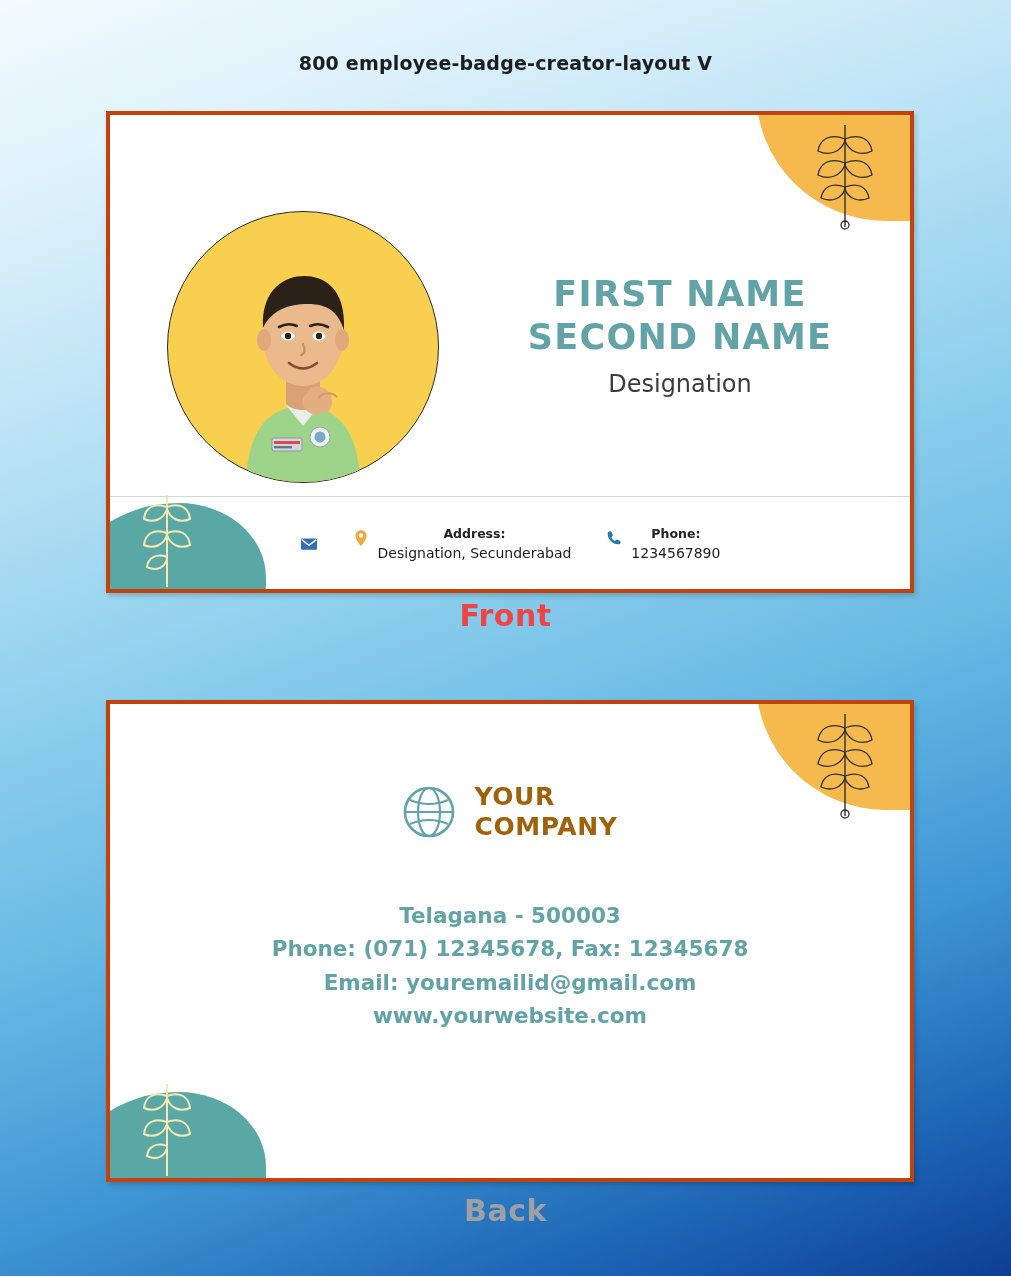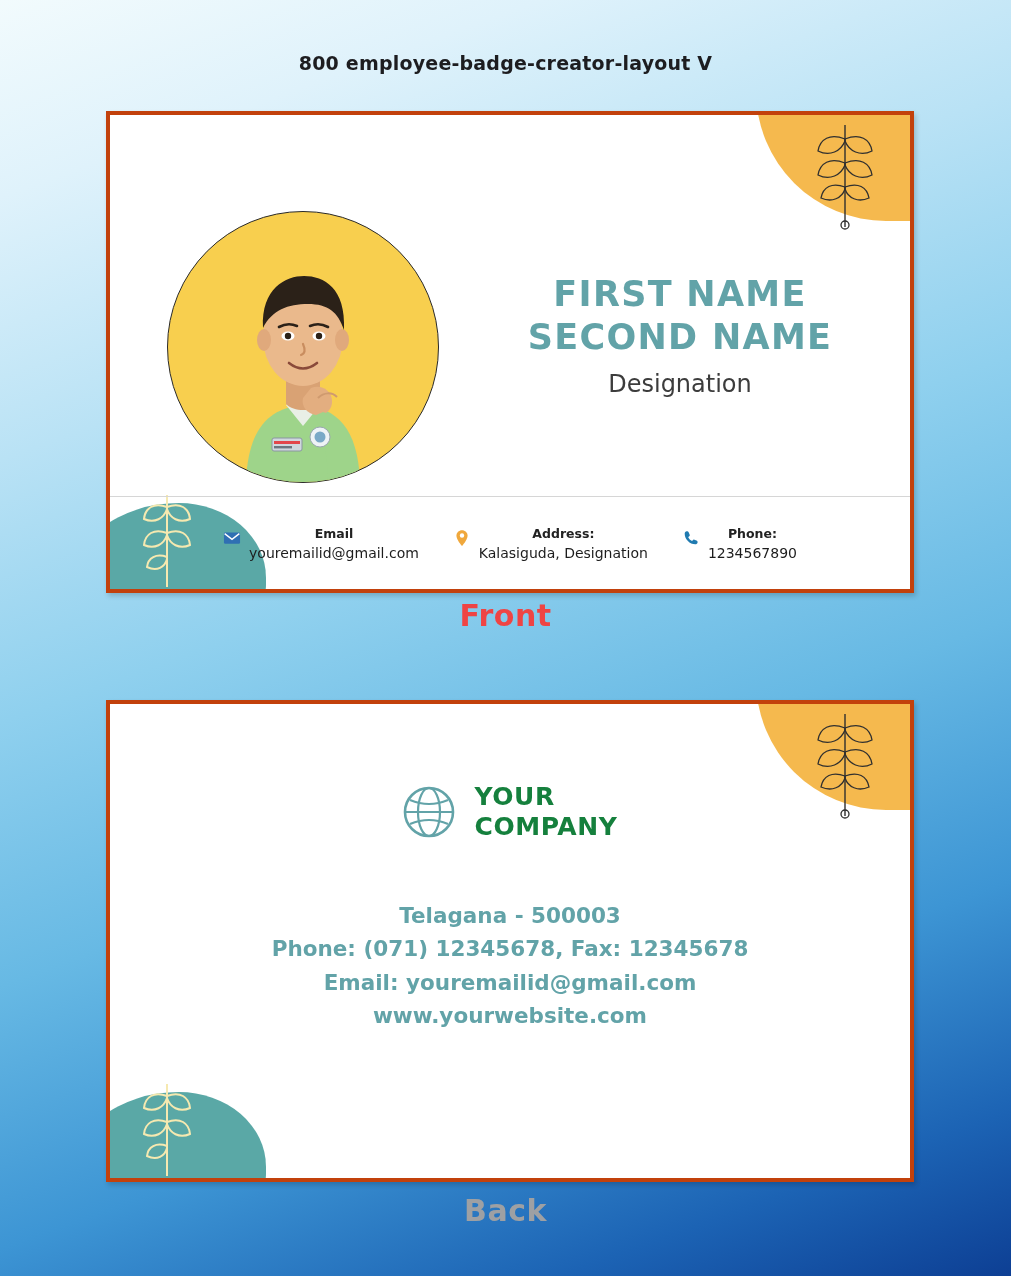--- a/index.html
+++ b/index.html
@@ -187,21 +187,21 @@
     width: 800px;
     display: flex;
     align-items: center;
     justify-content: center;
     gap: 18px;
   }
   .globe-icon { width: 54px; height: 54px; }
   .company-name {
     font-size: 25px;
     font-weight: bold;
-    color: #15803d;
+    color: #a16207;
     line-height: 1.18;
     letter-spacing: 0.6px;
   }
   .back-details {
     position: absolute;
     left: 0;
     top: 195px;
     width: 800px;
     text-align: center;
     color: #62a3a8;
@@ -288,36 +288,32 @@
 
     <div class="contact-bar">
 
       <div class="contact-item">
         <span class="contact-icon">
           <svg viewBox="0 0 20 16" width="18" height="14">
             <rect x="0.8" y="1.6" width="18.4" height="13" rx="1.6" fill="#2f6fb3"></rect>
             <path d="M1.6 3 L10 9.6 L18.4 3" stroke="#ffffff" stroke-width="1.6" fill="none"></path>
           </svg>
         </span>
-        <span class="contact-text">
-          <span class="contact-label" style="display:block">Email</span>
-          <span class="contact-value" style="display:block">youremailid@gmail.com</span>
-        </span>
       </div>
 
       <div class="contact-item">
         <span class="contact-icon">
           <svg viewBox="0 0 16 20" width="14" height="18">
             <path d="M8 1 C4.4 1 1.6 3.8 1.6 7.3 C1.6 12 8 19 8 19 C8 19 14.4 12 14.4 7.3 C14.4 3.8 11.6 1 8 1 Z" fill="#f0a83c"></path>
             <circle cx="8" cy="7.2" r="2.5" fill="#ffffff"></circle>
           </svg>
         </span>
         <span class="contact-text">
           <span class="contact-label" style="display:block">Address:</span>
-          <span class="contact-value" style="display:block">Kalasiguda, Designation</span>
+          <span class="contact-value" style="display:block">Designation, Secunderabad</span>
         </span>
       </div>
 
       <div class="contact-item">
         <span class="contact-icon">
           <svg viewBox="0 0 18 18" width="16" height="16">
             <path d="M4.2 1.4 c1 0 2 0.4 2.4 1.6 l0.9 2.3 c0.3 0.8 0 1.4 -0.7 1.9 l-1 0.7 c0.9 2 2.4 3.6 4.4 4.6 l0.8 -1.1 c0.5 -0.6 1.1 -0.8 1.8 -0.5 l2.3 0.9 c1 0.4 1.5 1.3 1.3 2.3 c-0.2 1.2 -1.2 2 -2.6 2 C7.6 16.1 1.9 10.4 1.9 4.2 c0 -1.5 1 -2.6 2.3 -2.8 Z" fill="#1f7ab0"></path>
           </svg>
         </span>
         <span class="contact-text">

